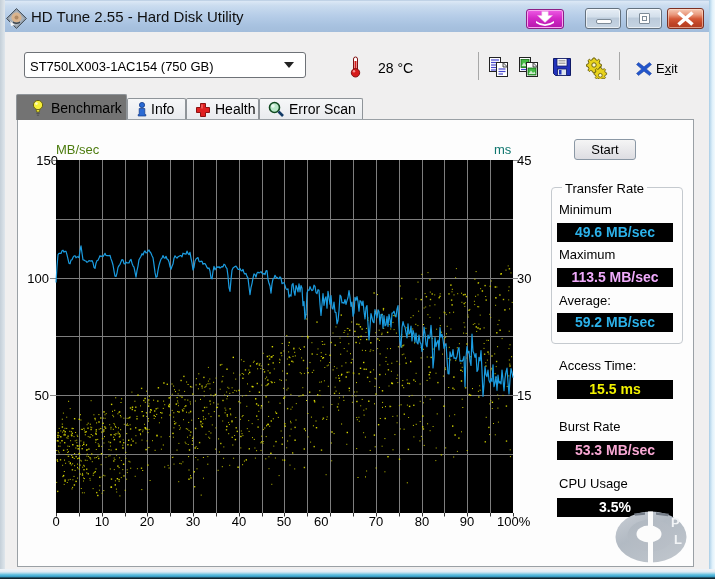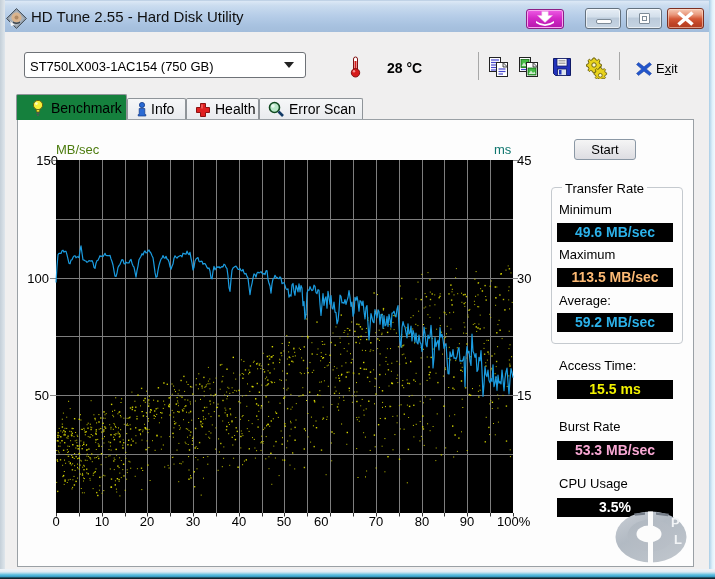--- a/index.html
+++ b/index.html
@@ -58,21 +58,21 @@
 <svg class="abs" style="left:284px;top:61px" width="11" height="8" viewBox="0 0 11 8">
     <polygon points="0,1 10,1 5,7" fill="#222"></polygon>
   </svg>
 
 <svg class="abs" style="left:349px;top:56px" width="13" height="22" viewBox="0 0 13 22">
 <rect x="4.5" y="1" width="4" height="14" rx="2" fill="#fff" stroke="#801010" stroke-width="1"></rect>
 <rect x="5.5" y="5" width="2" height="10" fill="#d61a1a"></rect>
 <circle cx="6.5" cy="16.8" r="4.2" fill="#d61a1a" stroke="#801010" stroke-width="1"></circle>
 <circle cx="5" cy="15.2" r="1.2" fill="#f49090"></circle>
 </svg>
-<div class="lbl" style="left:387px;top:60px;font-weight:bold;font-size:14px">28 °C</div>
+<div class="lbl" style="left:378px;top:60px;font-weight:normal;font-size:14px">28 °C</div>
 
 <svg class="abs" style="left:489px;top:57px" width="19" height="20" viewBox="0 0 19 20">
 <rect x="0.5" y="0.5" width="11" height="14" fill="#fff" stroke="#222" stroke-width="1"></rect>
 <g stroke="#4444cc" stroke-width="1.2">
       <line x1="2" y1="3" x2="10" y2="3"></line>
       <line x1="2" y1="5.5" x2="10" y2="5.5"></line>
       <line x1="2" y1="8" x2="10" y2="8"></line>
       <line x1="2" y1="10.5" x2="10" y2="10.5"></line>
       <line x1="2" y1="13" x2="7" y2="13"></line>
     </g>
@@ -138,21 +138,21 @@
   <div class="lbl" style="left:28px;top:2px;font-size:14px">Health</div>
 </div>
 <div class="abs tab" style="left:259px;top:98px;width:104px;height:21px">
   <svg class="abs" style="left:8px;top:2px" width="17" height="17" viewBox="0 0 17 17">
       <circle cx="6.5" cy="6.5" r="5" fill="#b8e8c8" stroke="#104a20" stroke-width="1.6"></circle>
       <circle cx="5" cy="5" r="1.8" fill="#e8f8ee"></circle>
       <line x1="10.5" y1="10.5" x2="15" y2="15" stroke="#123a66" stroke-width="2.6"></line>
     </svg>
   <div class="lbl" style="left:29px;top:2px;font-size:14px">Error Scan</div>
 </div>
-<div class="abs tab" style="left:16px;top:94px;width:111px;height:26px;background:#15803d;z-index:3">
+<div class="abs tab" style="left:16px;top:94px;width:111px;height:26px;background:#737373;z-index:3">
   <svg class="abs" style="left:15px;top:4px" width="12" height="19" viewBox="0 0 12 19">
       <circle cx="6" cy="6" r="4.6" fill="#f6ef3a" stroke="#6a6410" stroke-width="1"></circle>
       <circle cx="4.4" cy="4.6" r="1.4" fill="#fdfbc0"></circle>
       <path d="M4.2 10.5 L7.8 10.5 L7.4 13 L4.6 13 Z" fill="#e8e032" stroke="#6a6410" stroke-width="0.8"></path>
       <rect x="4.4" y="13.6" width="3.2" height="1.4" fill="#555"></rect>
       <rect x="4.9" y="15.6" width="2.2" height="1.2" fill="#555"></rect>
     </svg>
   <div class="lbl" style="left:34px;top:5px;font-size:14px">Benchmark</div>
 </div>
 
@@ -1608,21 +1608,21 @@
     <rect x="57.9" y="445.6" width="1.0" height="1.0" fill="#d6d600"></rect>
 <polyline points="56,282.5 57,266.4 58,254.7 59,253.3 60,253.4 61,253.5 62,250.7 63,250.2 64,252.1 65,251.3 66,251.4 67,254.8 68,259.2 69,263.3 70,263.8 71,260.1 72,259.7 73,257.4 74,256.0 75,255.7 76,257.8 77,256.9 78,256.8 79,257.7 80,250.6 81,245.9 82,253.0 83,259.8 84,260.1 85,260.8 86,261.1 87,262.3 88,261.7 89,260.7 90,260.8 91,261.2 92,260.6 93,262.7 94,267.3 95,268.3 96,263.2 97,260.6 98,260.2 99,258.1 100,255.7 101,256.6 102,255.9 103,256.6 104,255.2 105,253.3 106,255.5 107,255.6 108,255.5 109,255.8 110,255.3 111,258.9 112,261.5 113,265.0 114,270.8 115,276.2 116,276.5 117,273.1 118,267.5 119,265.6 120,264.3 121,261.8 122,259.5 123,260.0 124,263.7 125,264.0 126,262.1 127,263.0 128,262.8 129,263.0 130,260.5 131,259.5 132,263.2 133,265.8 134,267.2 135,272.1 136,277.2 137,270.6 138,266.1 139,259.7 140,258.0 141,256.3 142,253.7 143,255.0 144,252.2 145,251.0 146,252.9 147,252.5 148,251.2 149,250.0 150,252.0 151,253.2 152,255.8 153,257.7 154,264.7 155,272.4 156,277.3 157,276.6 158,270.3 159,265.4 160,262.0 161,259.1 162,258.1 163,255.5 164,257.8 165,258.3 166,256.3 167,259.0 168,259.5 169,261.9 170,266.5 171,269.2 172,266.2 173,264.1 174,258.2 175,255.8 176,257.1 177,258.2 178,256.8 179,256.4 180,255.6 181,255.7 182,256.9 183,253.2 184,253.7 185,253.9 186,254.2 187,251.1 188,253.5 189,254.7 190,252.3 191,258.1 192,262.9 193,270.0 194,267.3 195,261.0 196,258.9 197,258.1 198,257.6 199,261.3 200,261.9 201,261.1 202,261.3 203,264.3 204,263.6 205,263.6 206,265.3 207,267.5 208,268.6 209,268.0 210,271.0 211,278.1 212,278.9 213,271.5 214,266.4 215,269.8 216,268.2 217,266.7 218,267.5 219,266.7 220,268.1 221,267.3 222,266.6 223,266.8 224,264.2 225,264.9 226,267.4 227,268.6 228,276.2 229,287.6 230,291.4 231,279.6 232,270.2 233,268.0 234,267.3 235,266.6 236,266.1 237,267.6 238,269.3 239,269.5 240,268.4 241,270.6 242,271.0 243,269.4 244,272.8 245,274.1 246,273.5 247,276.4 248,278.1 249,286.7 250,294.7 251,287.7 252,283.6 253,278.0 254,273.9 255,274.6 256,277.2 257,273.1 258,272.1 259,273.0 260,272.4 261,271.6 262,273.1 263,274.2 264,273.4 265,274.5 266,270.9 267,270.6 268,279.3 269,283.3 270,286.0 271,293.2 272,283.9 273,279.0 274,278.2 275,275.3 276,277.3 277,277.4 278,278.5 279,278.7 280,276.8 281,278.1 282,283.7 283,282.9 284,282.8 285,285.4 286,288.8 287,289.6 288,288.8 289,297.1 290,294.9 291,296.2 292,284.8 293,283.5 294,291.5 295,295.3 296,285.6 297,287.9 298,291.9 299,283.8 300,291.8 301,285.5 302,288.2 303,305.6 304,301.5 305,319.2 306,314.5 307,293.0 308,290.0 309,290.3 310,286.7 311,289.1 312,290.6 313,289.8 314,285.1 315,286.4 316,292.5 317,293.7 318,289.7 319,290.3 320,304.4 321,315.5 322,304.5 323,293.6 324,305.3 325,299.1 326,296.8 327,308.2 328,291.4 329,297.3 330,304.2 331,295.5 332,308.0 333,309.0 334,302.0 335,312.1 336,312.6 337,323.8 338,320.7 339,310.7 340,295.2 341,296.4 342,303.0 343,302.5 344,303.3 345,299.5 346,304.4 347,300.6 348,297.5 349,290.7 350,297.4 351,306.3 352,302.2 353,316.2 354,312.8 355,297.3 356,300.3 357,296.7 358,301.7 359,311.1 360,300.6 361,301.4 362,305.5 363,301.0 364,311.2 365,318.8 366,307.8 367,305.5 368,324.4 369,339.9 370,326.6 371,313.6 372,317.6 373,321.8 374,322.7 375,309.7 376,313.9 377,317.8 378,309.8 379,311.6 380,324.1 381,314.6 382,314.2 383,328.3 384,315.7 385,325.8 386,324.9 387,316.6 388,326.4 389,314.4 390,319.1 391,327.1 392,313.1 393,312.9 394,311.2 395,314.9 396,317.0 397,309.1 398,305.6 399,326.5 400,341.6 401,347.2 402,327.7 403,321.5 404,325.6 405,327.0 406,332.9 407,337.9 408,323.9 409,333.7 410,332.8 411,326.1 412,340.9 413,330.3 414,333.8 415,342.1 416,333.1 417,342.6 418,344.0 419,335.0 420,342.3 421,343.9 422,351.5 423,340.7 424,327.2 425,333.8 426,344.4 427,346.8 428,335.0 429,338.4 430,336.7 431,325.4 432,338.3 433,367.9 434,357.7 435,337.6 436,346.6 437,342.4 438,340.4 439,350.0 440,327.6 441,337.1 442,334.4 443,339.5 444,348.3 445,344.9 446,343.7 447,358.9 448,373.7 449,374.0 450,351.8 451,356.3 452,356.1 453,349.6 454,358.3 455,357.8 456,359.2 457,356.5 458,349.9 459,347.6 460,361.1 461,360.6 462,361.4 463,359.7 464,356.3 465,386.7 466,357.2 467,346.6 468,352.9 469,351.3 470,361.0 471,365.5 472,334.1 473,351.3 474,353.6 475,357.4 476,353.5 477,371.4 478,369.7 479,357.4 480,360.8 481,350.7 482,370.6 483,396.3 484,384.3 485,366.5 486,374.7 487,376.6 488,370.2 489,380.5 490,382.8 491,378.5 492,381.6 493,364.9 494,386.7 495,382.8 496,376.3 497,390.3 498,375.2 499,383.1 500,381.7 501,384.0 502,370.0 503,379.6 504,390.6 505,378.3 506,371.8 507,368.1 508,382.3 509,393.9 510,379.7 511,368.7 512,372.5 513,377.7" fill="none" stroke="#1b9ce0" stroke-width="1.2" stroke-linejoin="round"></polyline>
 </svg>
 
 <div class="abs" style="left:574px;top:139px;width:62px;height:21px;background:linear-gradient(180deg,#f5f5f5,#dddde2);border:1px solid #8b98a5;border-radius:3px;text-align:center;line-height:19px;font-size:13px">Start</div>
 <fieldset class="abs gbox"></fieldset>
 <div class="lbl" style="left:562px;top:181px;background:#fdfdfd;padding:0 3px">Transfer Rate</div>
 <div class="lbl" style="left:559px;top:202px">Minimum</div>
 <div class="vbox" style="top:223px;color:#2cb2ea">49.6 MB/sec</div>
 <div class="lbl" style="left:559px;top:247px">Maximum</div>
-<div class="vbox" style="top:268px;color:#fdba74">113.5 MB/sec</div>
+<div class="vbox" style="top:268px;color:#f0abfc">113.5 MB/sec</div>
 <div class="lbl" style="left:559px;top:293px">Average:</div>
 <div class="vbox" style="top:313px;color:#2cb2ea">59.2 MB/sec</div>
 <div class="lbl" style="left:559px;top:358px">Access Time:</div>
 <div class="vbox" style="top:380px;color:#f2f200">15.5 ms</div>
 <div class="lbl" style="left:559px;top:419px">Burst Rate</div>
 <div class="vbox" style="top:441px;color:#f9a8d4">53.3 MB/sec</div>
 <div class="lbl" style="left:559px;top:476px">CPU Usage</div>
 <div class="vbox" style="top:498px;color:#fff">3.5%</div>
 
 <svg class="abs" style="left:614px;top:511px" width="74" height="53" viewBox="0 0 74 53">

